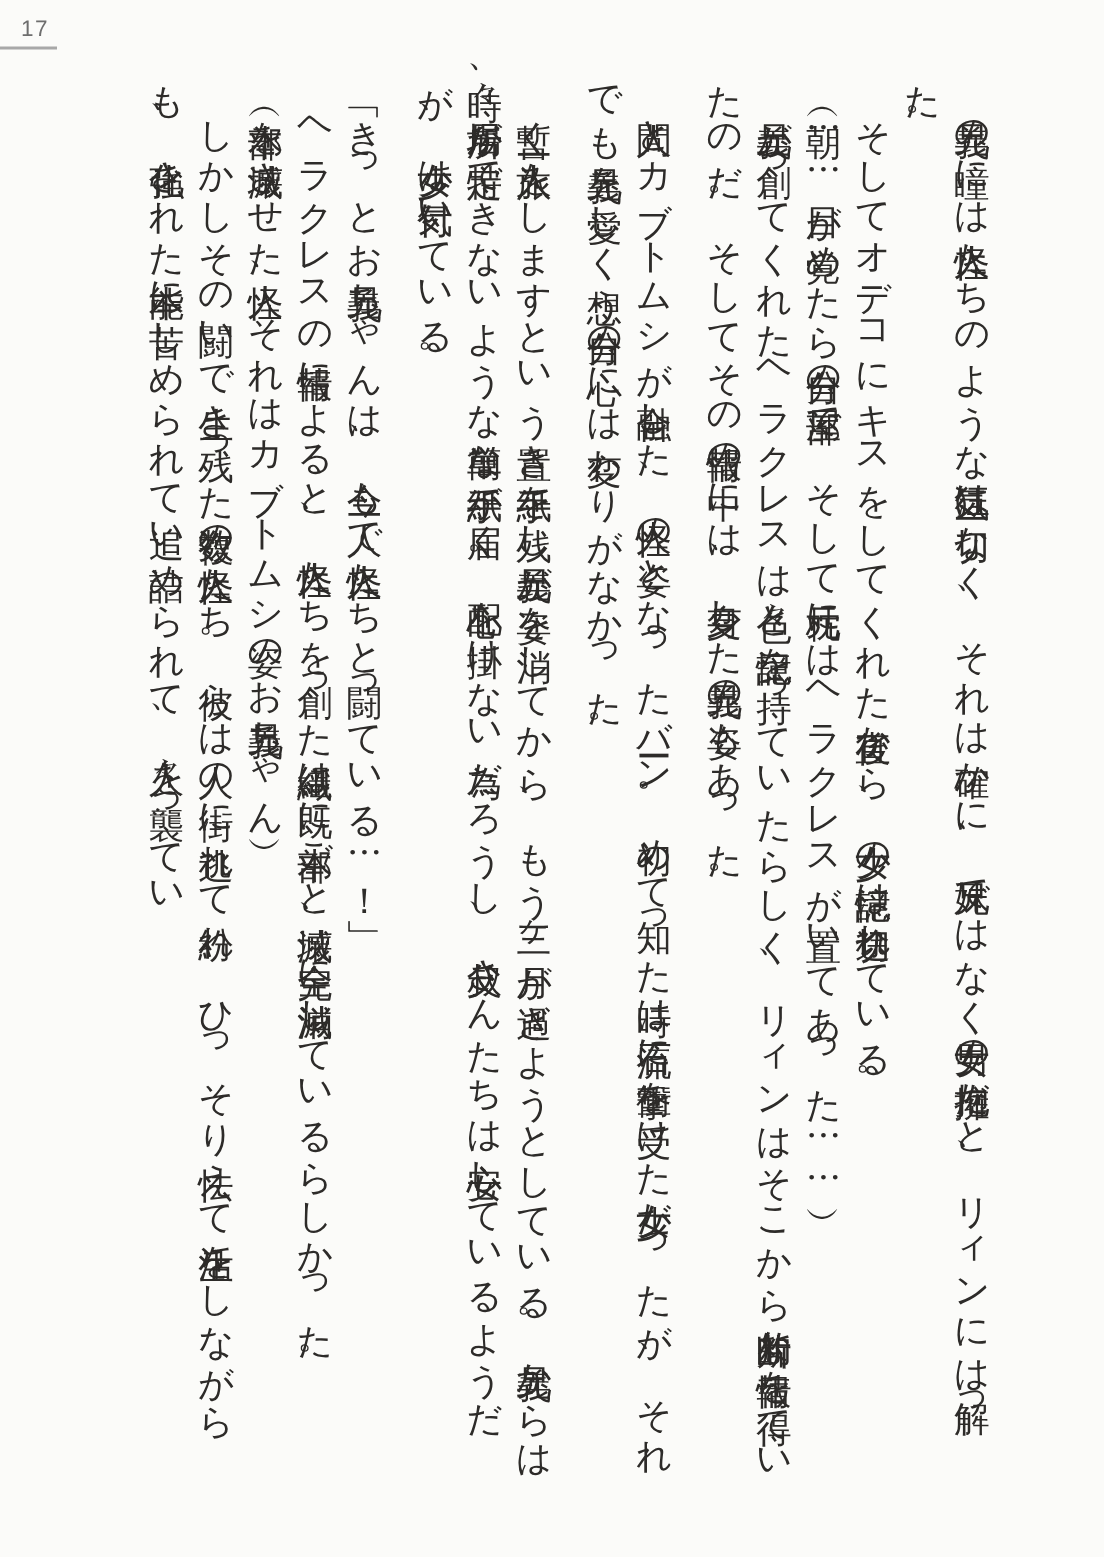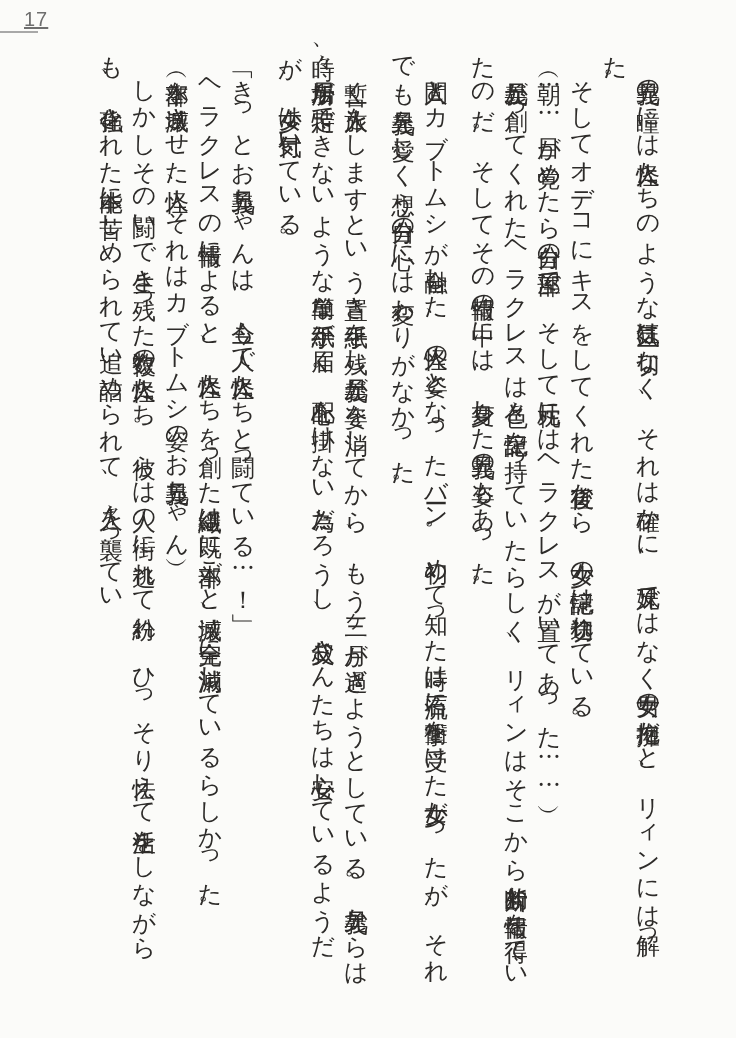--- a/index.html
+++ b/index.html
@@ -14,27 +14,26 @@
     position: relative;
   }
   
   .folio {
     position: absolute;
     top: 10px;
     left: 0;
   }
   .folio-num {
     display: block;
-    padding-left: 24px;
+    padding-left: 14px;
     font-family: "Liberation Sans", sans-serif;
-    font-size: 20px;
+    font-size: 15px;
     line-height: 19px;
     letter-spacing: 1px;
     color: #6e6e6e;
-    text-decoration: underline;
   }
   .folio-rule {
     margin-top: 2px;
     width: 38px;
     height: 2px;
     background: #a8a8a8;
   }
   
   .text-block {
     position: absolute;

